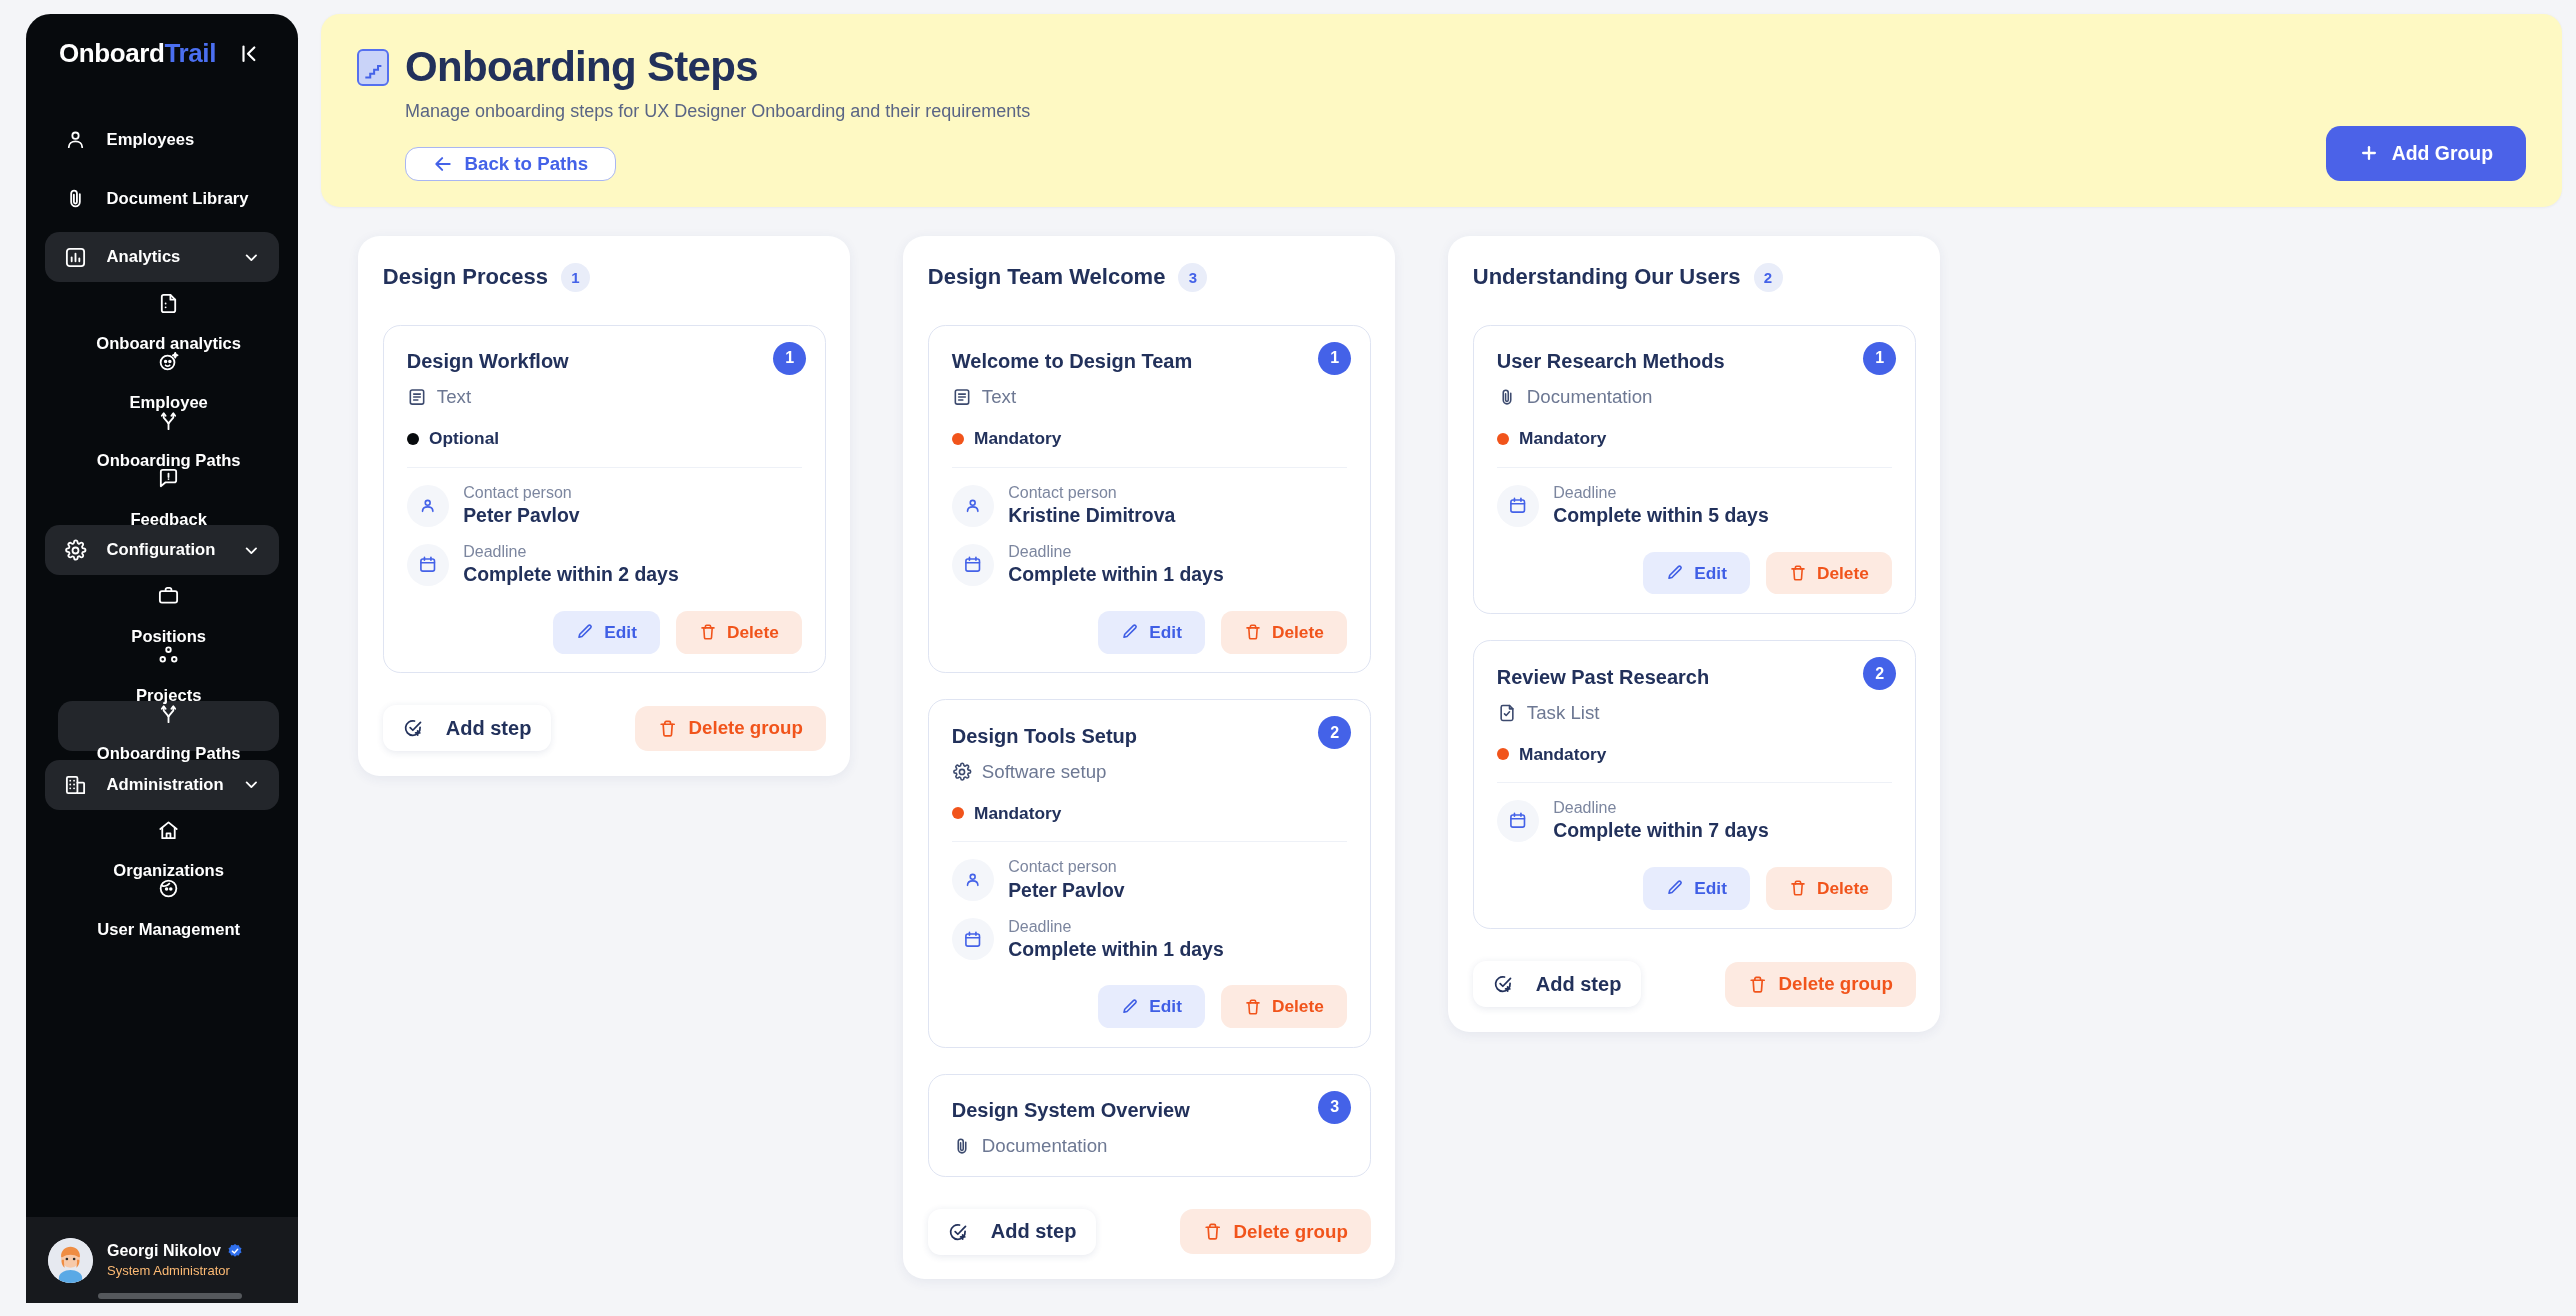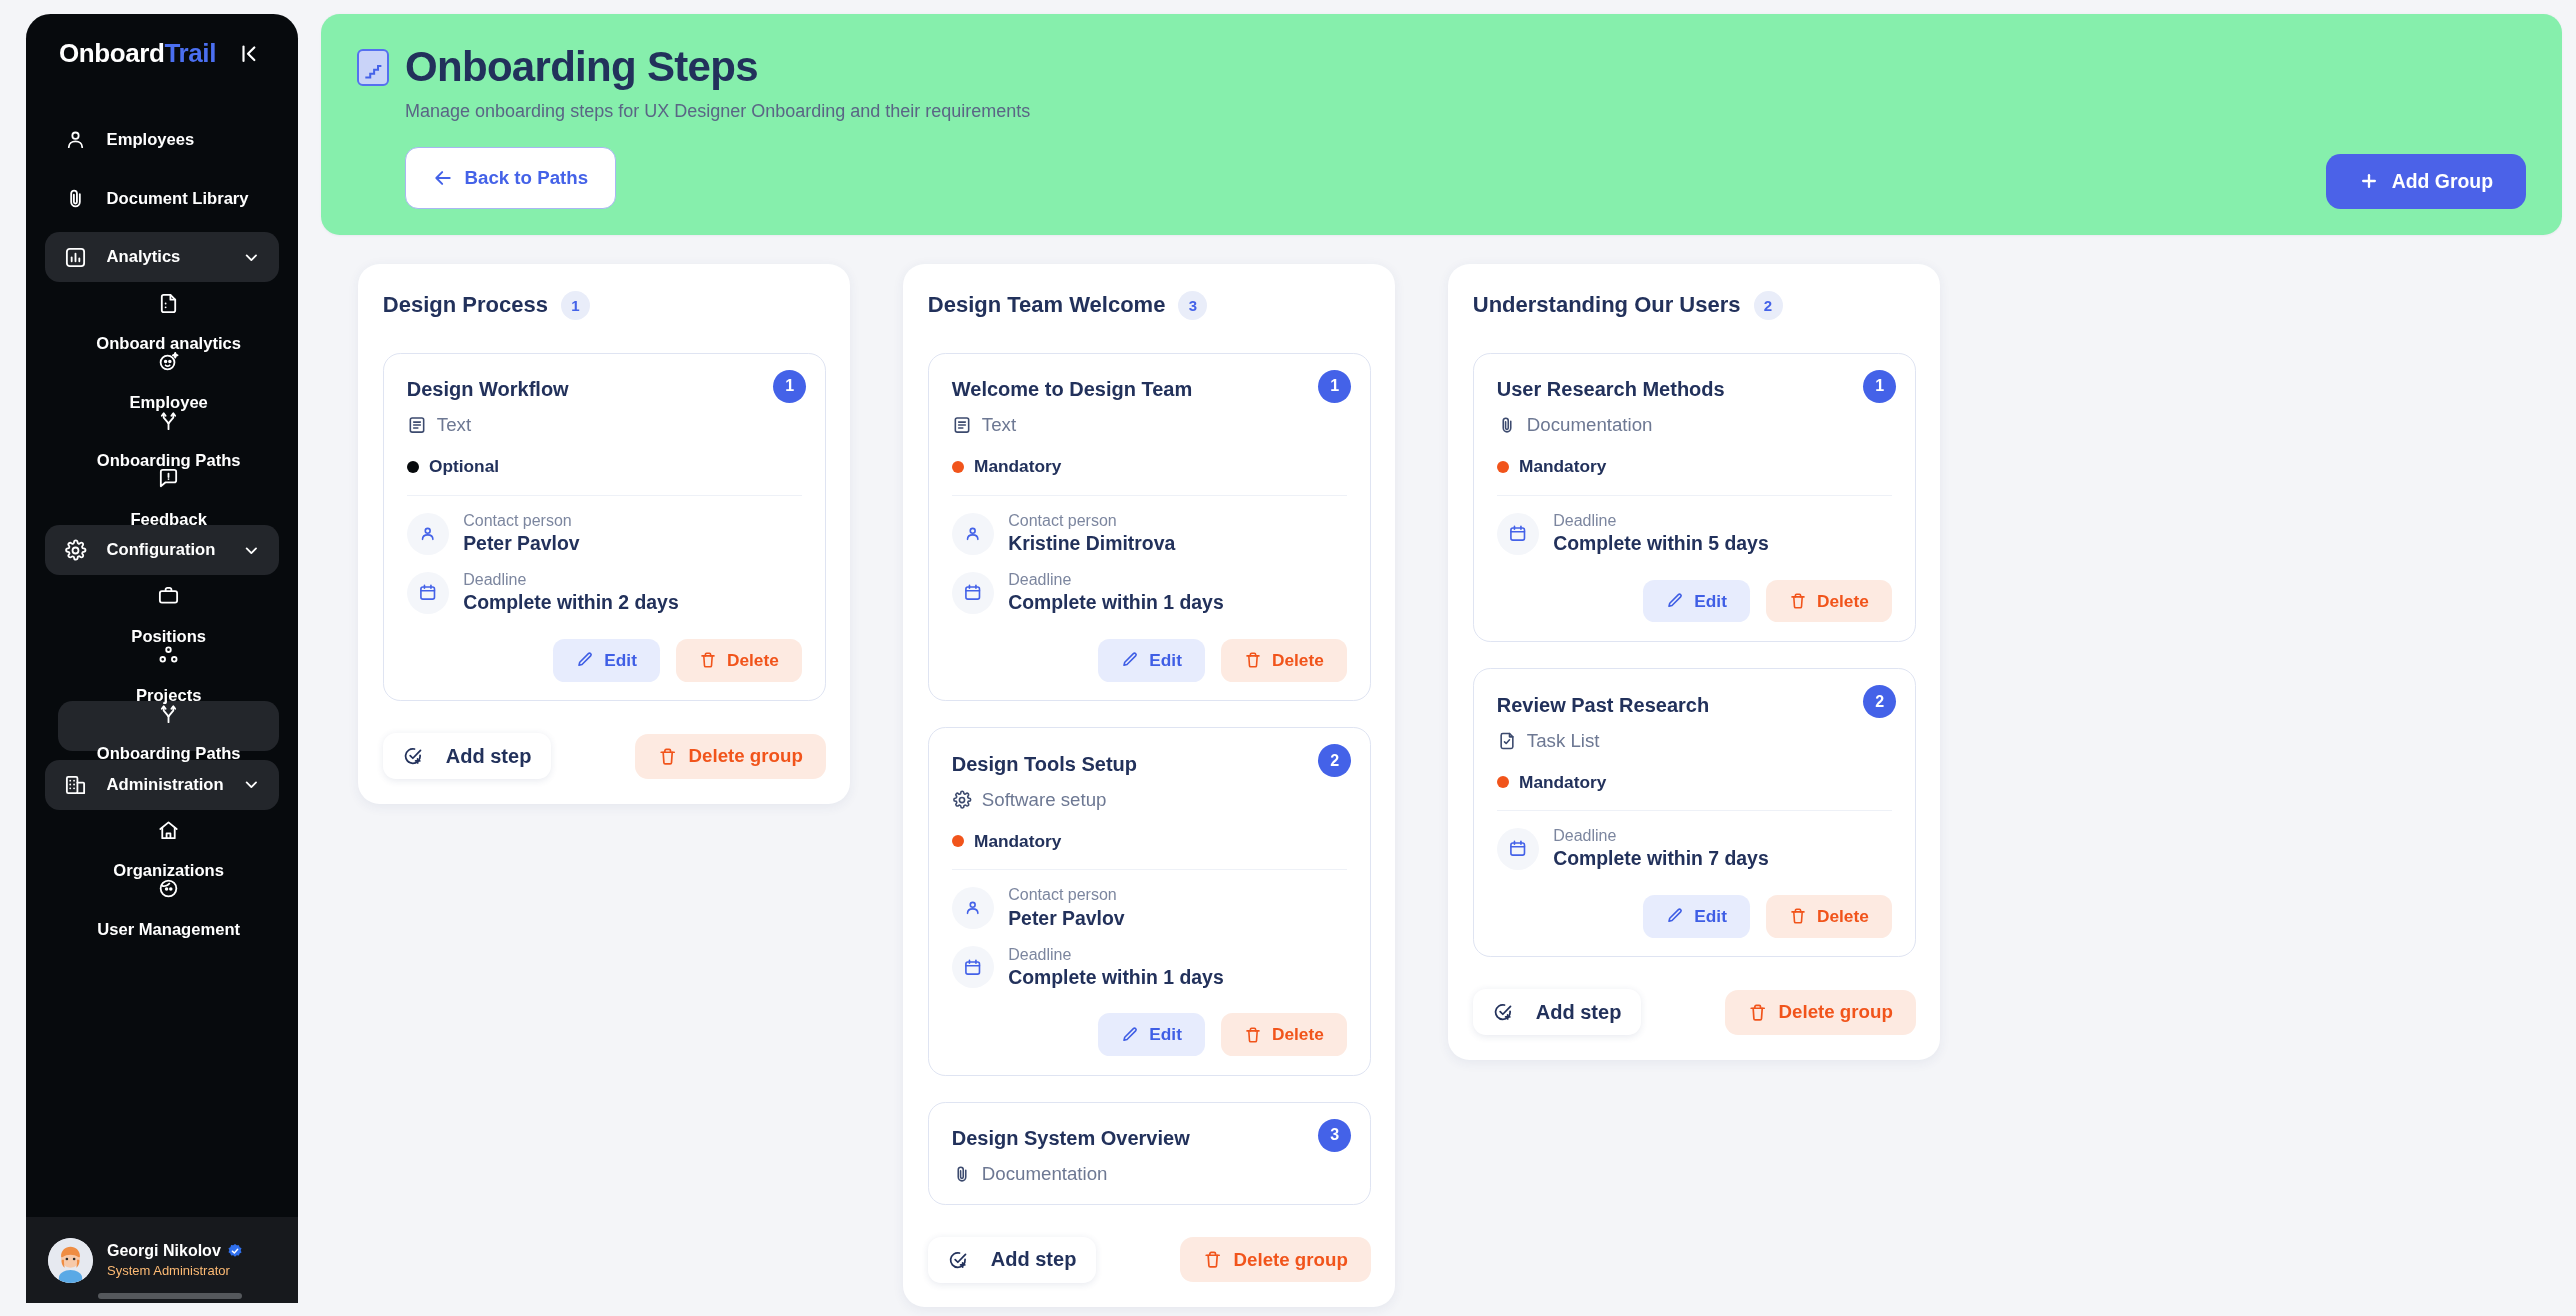--- a/index.html
+++ b/index.html
@@ -62,37 +62,37 @@
   }
   .u-name { color: #fff; font-size: 16px; font-weight: 700; display: flex; align-items: center; gap: 5.8px; }
   .u-role { color: #fdba74; font-size: 13px; margin-top: 2.9px; }
 
   
   .main {
     position: absolute; left: 321px; top: 14.4px;
     width: 2241px; height: 1296px;
   }
   .page-header {
-    background: #86efac; border-radius: 18.7px;
+    background: #fef9c3; border-radius: 18.7px;
     padding: 29px 36px 26px 36px; position: relative;
     box-shadow: 0 0.7px 2.2px rgba(30,41,90,.05);
   }
   .ph-title { display: flex; align-items: center; gap: 16px; }
   .stairs-ic {
     width: 32px; height: 37px; border-radius: 5.8px;
     background: #c9d3f8; border: 2.2px solid #5570ef;
     display: flex; align-items: flex-end; justify-content: center; padding-bottom: 2.9px;
     flex: none;
   }
   h1 { font-size: 42px; font-weight: 700; color: #22315b; letter-spacing: -0.7px; }
   .ph-sub { font-size: 18px; color: #5a6585; margin: 10px 0 0 48px; }
   .back-btn {
     margin: 24.5px 0 0 48px; display: inline-flex; align-items: center; gap: 11.5px;
     background: #fff; border: 1.4px solid #a9b6f2; border-radius: 13px;
-    padding: 19px 27px; color: #4462e8; font-size: 18.7px; font-weight: 700;
+    padding: 5px 27px; color: #4462e8; font-size: 18.7px; font-weight: 700;
     cursor: pointer;
   }
   .add-group-btn {
     position: absolute; right: 36px; bottom: 26px;
     display: inline-flex; align-items: center; gap: 13px;
     background: #4b62e8; border: none; border-radius: 14.4px;
     padding: 16px 33px; color: #fff; font-size: 19.4px; font-weight: 700;
     cursor: pointer;
   }
 

